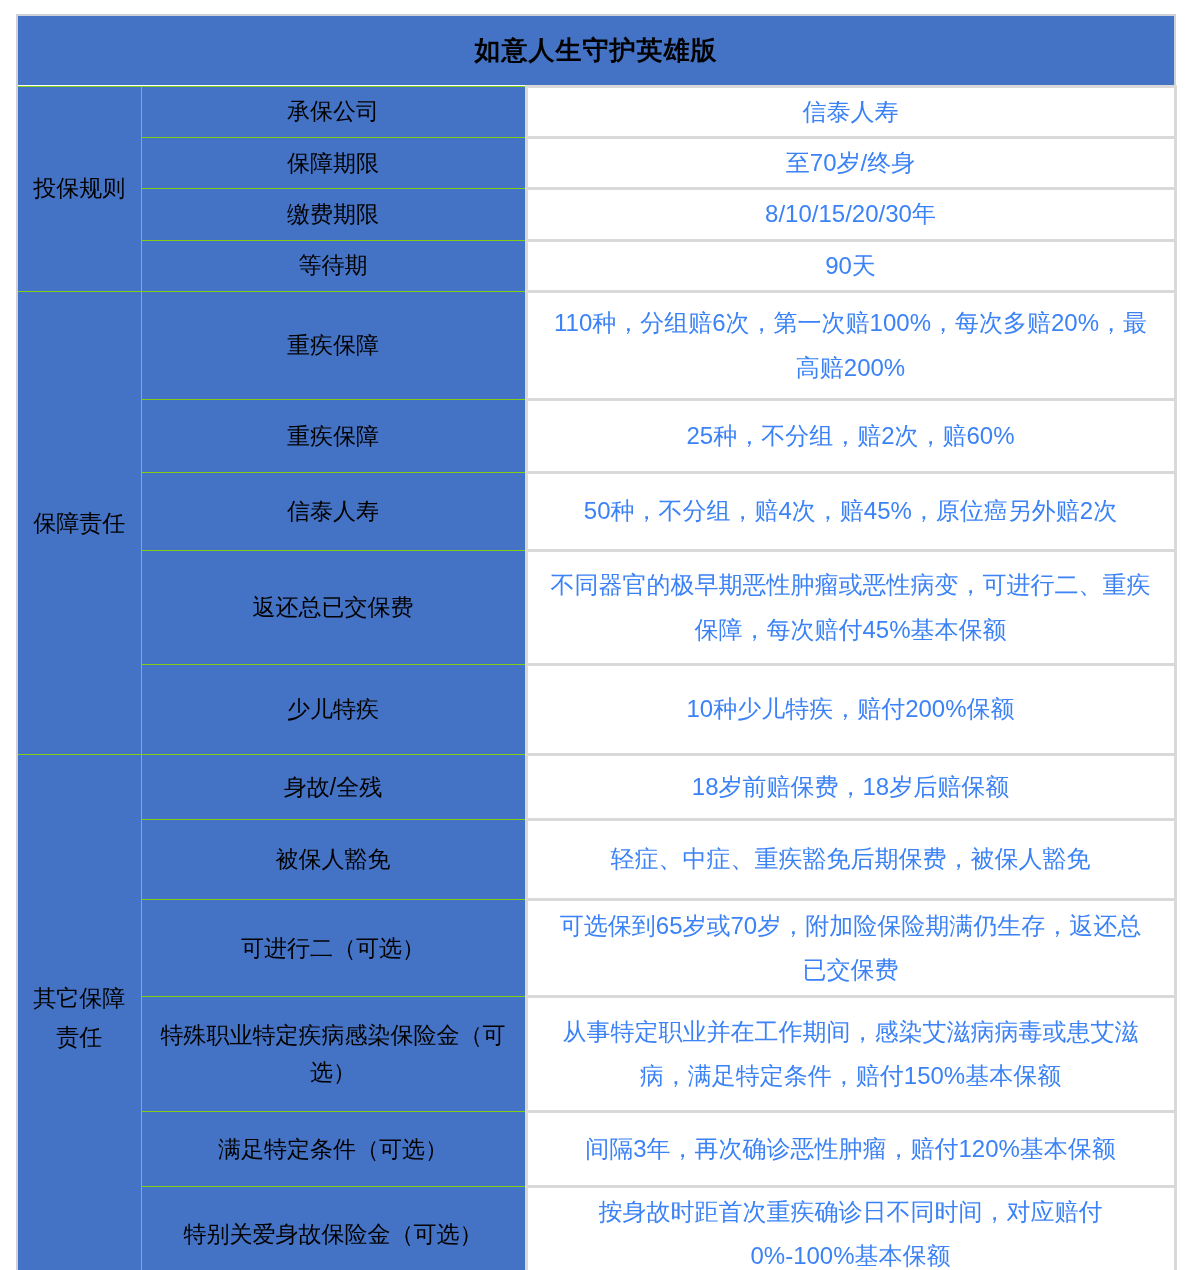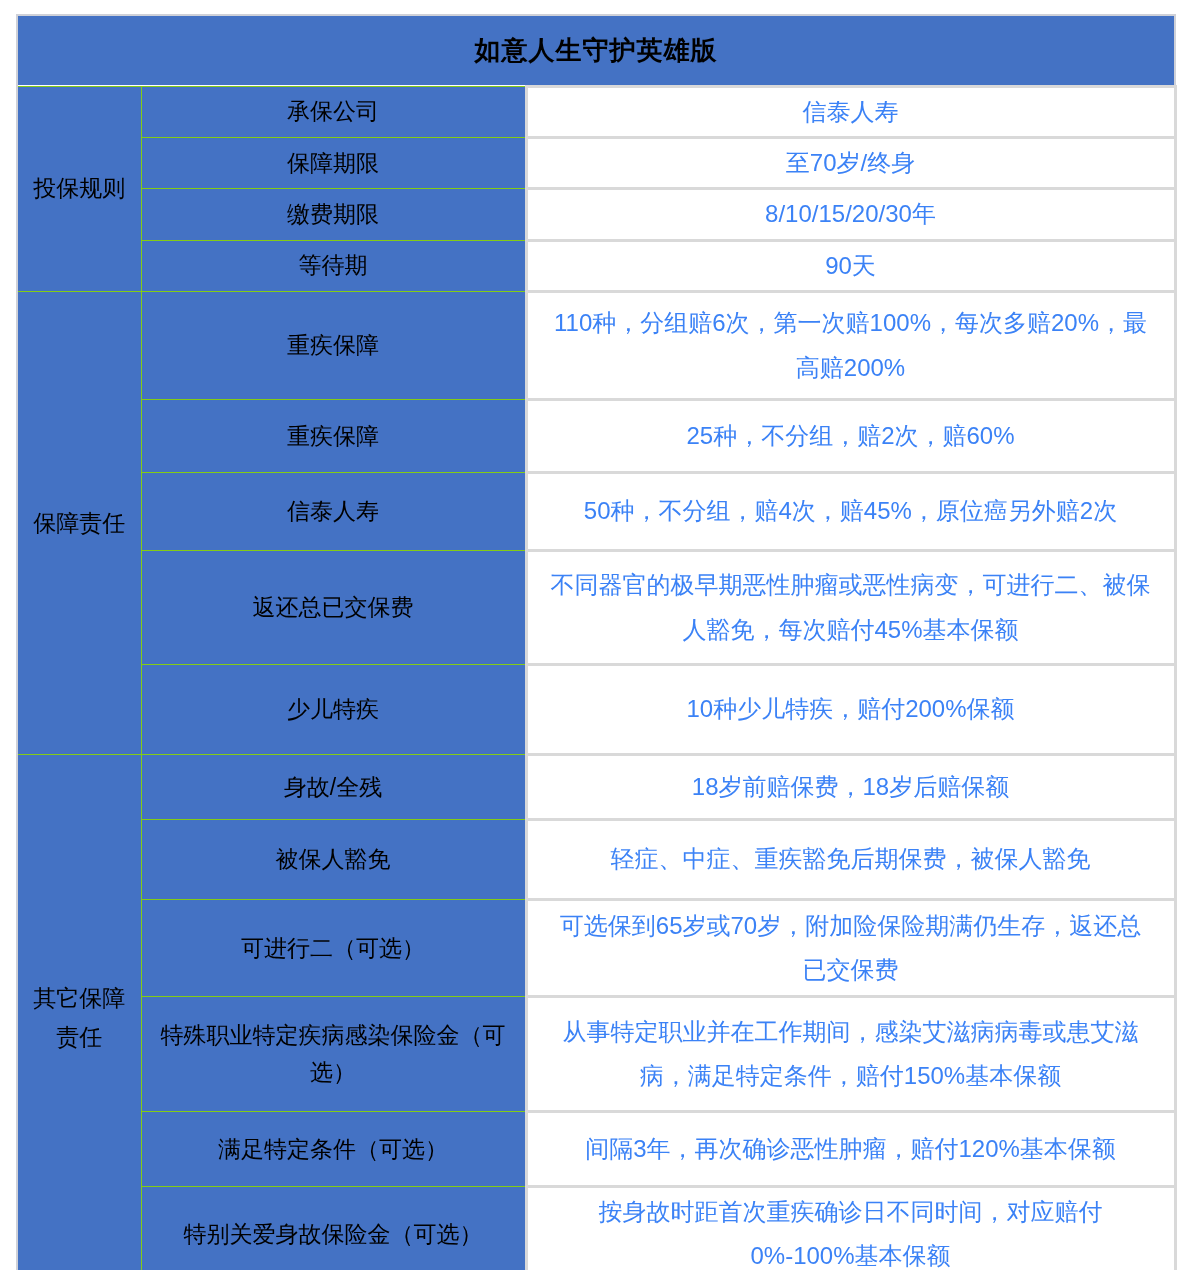--- a/index.html
+++ b/index.html
@@ -101,21 +101,21 @@
     <tr style="height:73px">
       <td class="blue label-cell">重疾保障</td>
       <td class="value-cell">25种，不分组，赔2次，赔60%</td>
     </tr>
     <tr style="height:78px">
       <td class="blue label-cell">信泰人寿</td>
       <td class="value-cell">50种，不分组，赔4次，赔45%，原位癌另外赔2次</td>
     </tr>
     <tr style="height:114px">
       <td class="blue label-cell">返还总已交保费</td>
-      <td class="value-cell">不同器官的极早期恶性肿瘤或恶性病变，可进行二、被保人豁免，每次赔付45%基本保额</td>
+      <td class="value-cell">不同器官的极早期恶性肿瘤或恶性病变，可进行二、重疾保障，每次赔付45%基本保额</td>
     </tr>
     <tr style="height:90px">
       <td class="blue label-cell">少儿特疾</td>
       <td class="value-cell">10种少儿特疾，赔付200%保额</td>
     </tr>
 
     <tr style="height:65px">
       <td rowspan="6" class="blue group-cell">其它保障责任</td>
       <td class="blue label-cell">身故/全残</td>
       <td class="value-cell">18岁前赔保费，18岁后赔保额</td>

